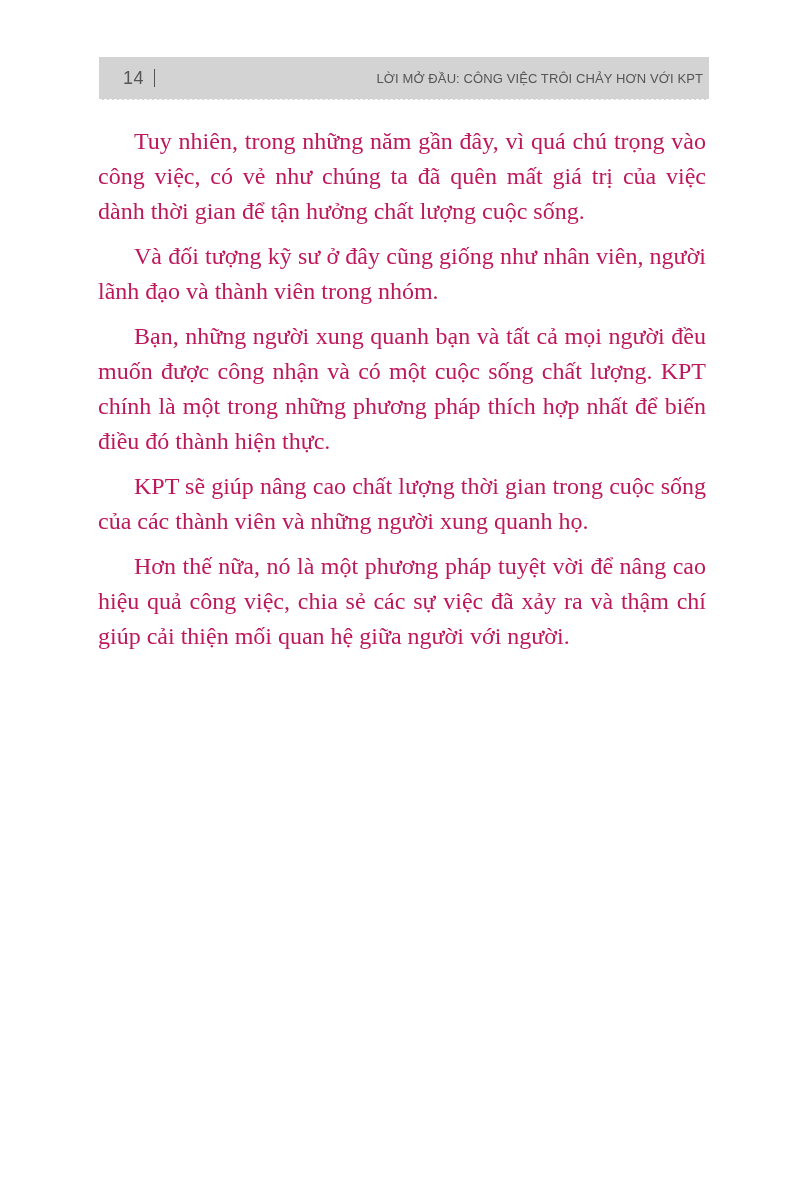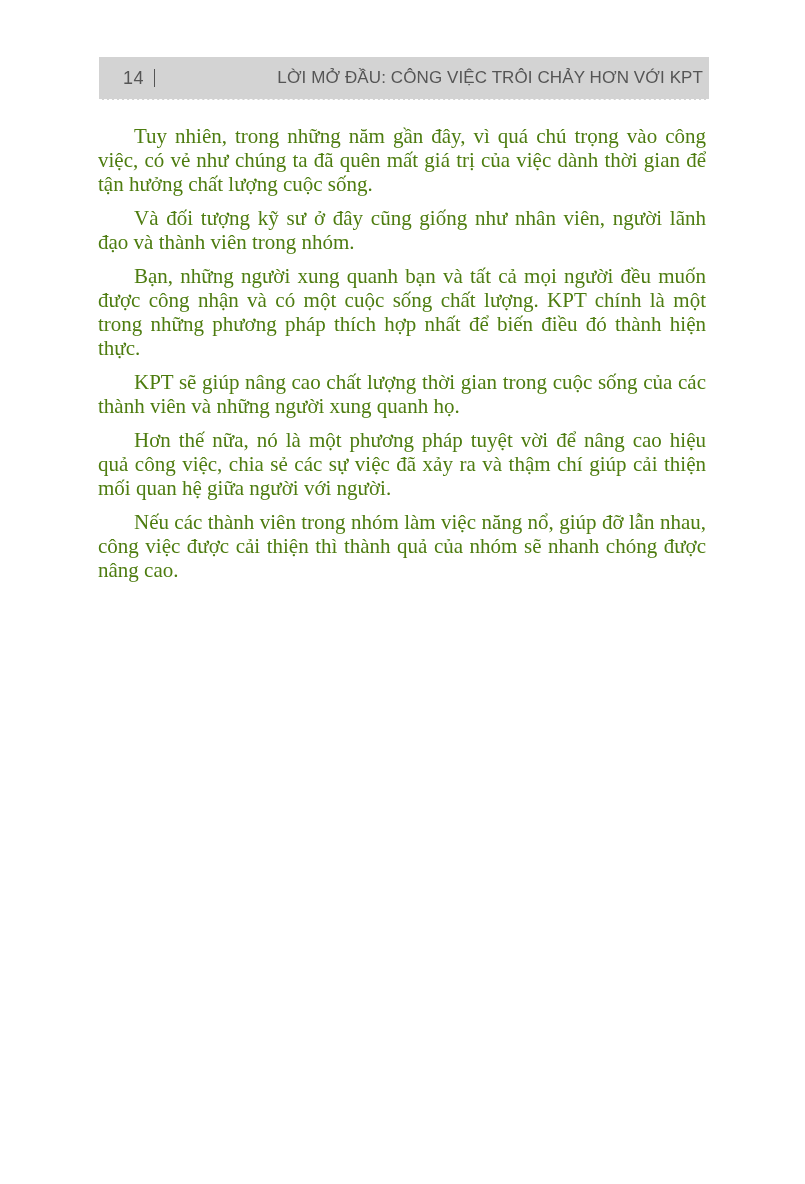--- a/index.html
+++ b/index.html
@@ -27,31 +27,31 @@
   }
   .header-sep {
     display: inline-block;
     width: 1px; height: 18px;
     background: #555555;
     margin-left: 10px;
   }
   .running-title {
     margin-left: auto;
     margin-right: 6px;
-    font-size: 17px;
+    font-size: 13px;
     letter-spacing: 0.1px;
   }
   .body-text {
     position: absolute;
     left: 98px; top: 124px;
     width: 608px;
     font-family: "Liberation Serif", serif;
-    font-size: 21px;
-    line-height: 24px;
-    color: #4d7c0f;
+    font-size: 24px;
+    line-height: 35px;
+    color: #be185d;
   }
   .body-text p {
     margin: 0 0 10px 0;
     text-indent: 36px;
     text-align: justify;
   }
 </style>
 </head>
 <body>
 
@@ -60,14 +60,13 @@
   <span class="header-sep"></span>
   <span class="running-title">LỜI MỞ ĐẦU: CÔNG VIỆC TRÔI CHẢY HƠN VỚI KPT</span>
 </div>
 
 <div class="body-text">
   <p>Tuy nhiên, trong những năm gần đây, vì quá chú trọng vào công việc, có vẻ như chúng ta đã quên mất giá trị của việc dành thời gian để tận hưởng chất lượng cuộc sống.</p>
   <p>Và đối tượng kỹ sư ở đây cũng giống như nhân viên, người lãnh đạo và thành viên trong nhóm.</p>
   <p>Bạn, những người xung quanh bạn và tất cả mọi người đều muốn được công nhận và có một cuộc sống chất lượng. KPT chính là một trong những phương pháp thích hợp nhất để biến điều đó thành hiện thực.</p>
   <p>KPT sẽ giúp nâng cao chất lượng thời gian trong cuộc sống của các thành viên và những người xung quanh họ.</p>
   <p>Hơn thế nữa, nó là một phương pháp tuyệt vời để nâng cao hiệu quả công việc, chia sẻ các sự việc đã xảy ra và thậm chí giúp cải thiện mối quan hệ giữa người với người.</p>
-  <p>Nếu các thành viên trong nhóm làm việc năng nổ, giúp đỡ lẫn nhau, công việc được cải thiện thì thành quả của nhóm sẽ nhanh chóng được nâng cao.</p>
 </div>
 
 </body></html>

